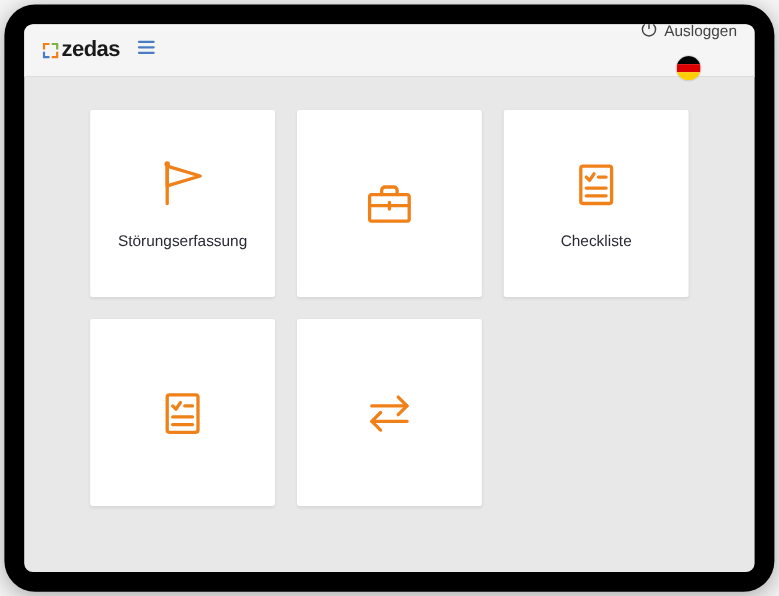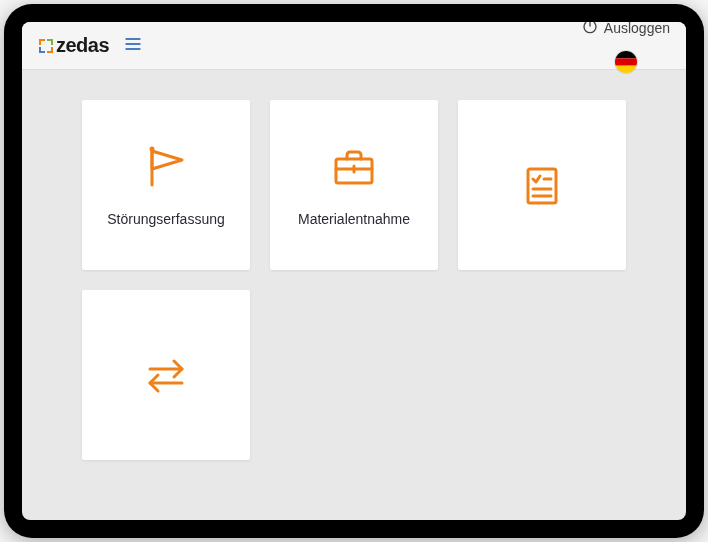--- a/index.html
+++ b/index.html
@@ -180,34 +180,45 @@
 
         <div class="tile">
           <span class="tile-icon">
             <svg viewBox="0 0 48 48" width="48" height="48" fill="none" stroke="currentColor" stroke-width="3" stroke-linejoin="round" stroke-linecap="round">
               <rect x="6" y="16" width="36" height="24" rx="2"></rect>
               <path d="M17 16 V12 a3 3 0 0 1 3-3 h8 a3 3 0 0 1 3 3 V16"></path>
               <line x1="6" y1="26" x2="42" y2="26"></line>
               <line x1="24" y1="23" x2="24" y2="29"></line>
             </svg>
           </span>
-          <span class="tile-label">Materialentnahme</span>
-        </div>
-
+        </div>
 
         <div class="tile">
           <span class="tile-icon">
             <svg viewBox="0 0 48 48" width="48" height="48" fill="none" stroke="currentColor" stroke-width="3" stroke-linejoin="round" stroke-linecap="round">
               <rect x="10" y="8" width="28" height="34" rx="2"></rect>
               <polyline points="15,18 18,21 22,15"></polyline>
               <line x1="26" y1="18" x2="33" y2="18"></line>
               <line x1="15" y1="28" x2="33" y2="28"></line>
               <line x1="15" y1="35" x2="33" y2="35"></line>
             </svg>
           </span>
+          <span class="tile-label">Checkliste</span>
+        </div>
+
+        <div class="tile">
+          <span class="tile-icon">
+            <svg viewBox="0 0 48 48" width="48" height="48" fill="none" stroke="currentColor" stroke-width="3" stroke-linejoin="round" stroke-linecap="round">
+              <rect x="10" y="8" width="28" height="34" rx="2"></rect>
+              <polyline points="15,18 18,21 22,15"></polyline>
+              <line x1="26" y1="18" x2="33" y2="18"></line>
+              <line x1="15" y1="28" x2="33" y2="28"></line>
+              <line x1="15" y1="35" x2="33" y2="35"></line>
+            </svg>
+          </span>
         </div>
 
         <div class="tile">
           <span class="tile-icon">
             <svg viewBox="0 0 48 48" width="48" height="48" fill="none" stroke="currentColor" stroke-width="3" stroke-linejoin="round" stroke-linecap="round">
               <line x1="8" y1="18" x2="40" y2="18"></line>
               <polyline points="32,10 40,18 32,26" fill="none"></polyline>
               <line x1="40" y1="32" x2="8" y2="32"></line>
               <polyline points="16,24 8,32 16,40" fill="none"></polyline>
             </svg>

